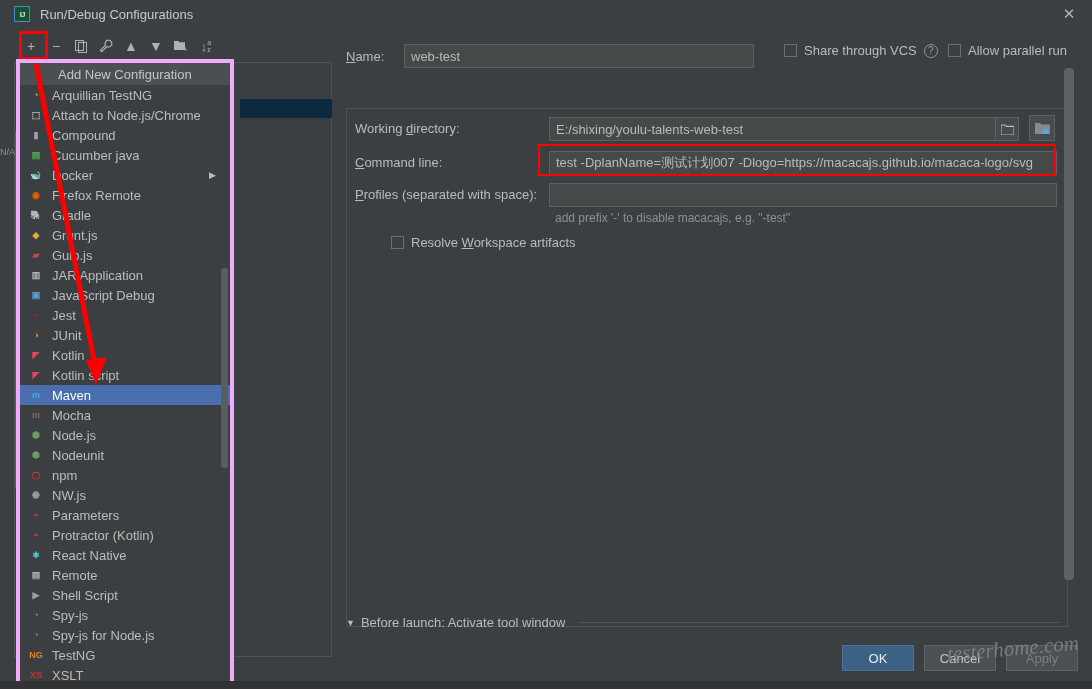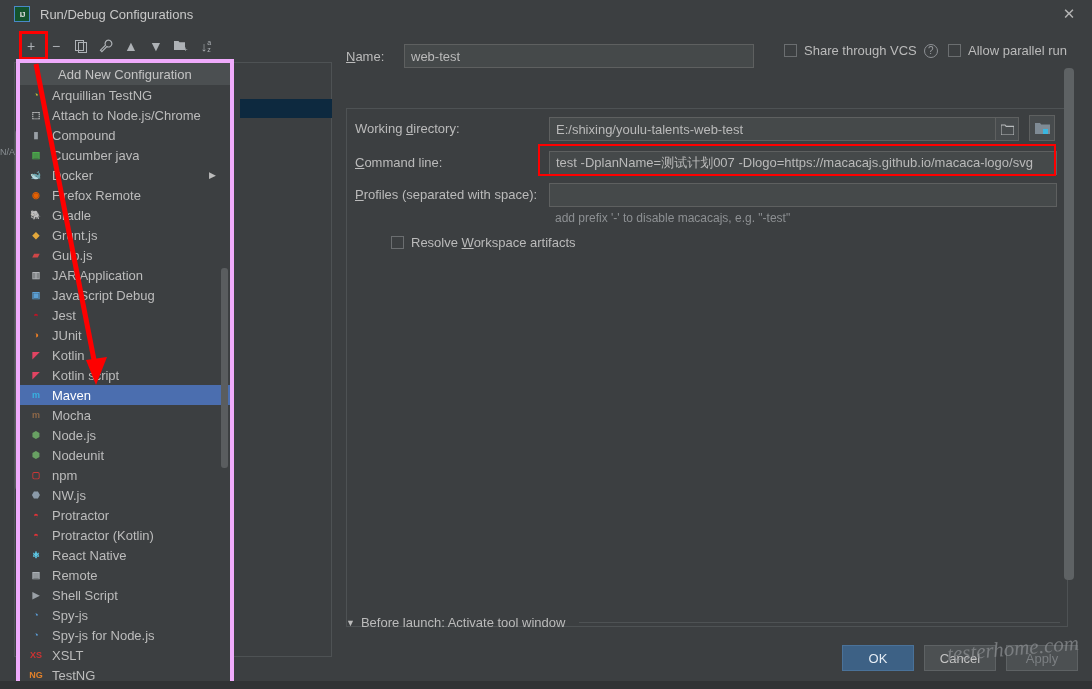--- a/index.html
+++ b/index.html
@@ -310,21 +310,21 @@
       <div class="menu-item">
         <span class="mi-icon" style="color: rgb(203, 56, 55);">▢</span>
         <span class="mi-label">npm</span>
       </div>
       <div class="menu-item">
         <span class="mi-icon" style="color: rgb(139, 154, 168);">⬣</span>
         <span class="mi-label">NW.js</span>
       </div>
       <div class="menu-item">
         <span class="mi-icon" style="color: rgb(226, 50, 55);">◓</span>
-        <span class="mi-label">Protractor</span>
+        <span class="mi-label">Parameters</span>
       </div>
       <div class="menu-item">
         <span class="mi-icon" style="color: rgb(226, 50, 55);">◓</span>
         <span class="mi-label">Protractor (Kotlin)</span>
       </div>
       <div class="menu-item">
         <span class="mi-icon" style="color: rgb(97, 218, 251);">⚛</span>
         <span class="mi-label">React Native</span>
       </div>
       <div class="menu-item">
@@ -337,26 +337,26 @@
       </div>
       <div class="menu-item">
         <span class="mi-icon" style="color: rgb(91, 155, 213);">◔</span>
         <span class="mi-label">Spy-js</span>
       </div>
       <div class="menu-item">
         <span class="mi-icon" style="color: rgb(91, 155, 213);">◔</span>
         <span class="mi-label">Spy-js for Node.js</span>
       </div>
       <div class="menu-item">
+        <span class="mi-icon" style="color: rgb(224, 128, 42);">NG</span>
+        <span class="mi-label">TestNG</span>
+      </div>
+      <div class="menu-item">
         <span class="mi-icon" style="color: rgb(204, 51, 51);">XS</span>
         <span class="mi-label">XSLT</span>
-      </div>
-      <div class="menu-item">
-        <span class="mi-icon" style="color: rgb(224, 128, 42);">NG</span>
-        <span class="mi-label">TestNG</span>
       </div>
     </div>
   <div id="popup-scroll"></div>
 </div>
 
 <svg id="red-arrow">
   <line x1="36" y1="64" x2="96" y2="370" stroke="#fe0000" stroke-width="5"></line>
   <polygon points="96,385 86,360 107,357" fill="#fe0000"></polygon>
 </svg>
 

